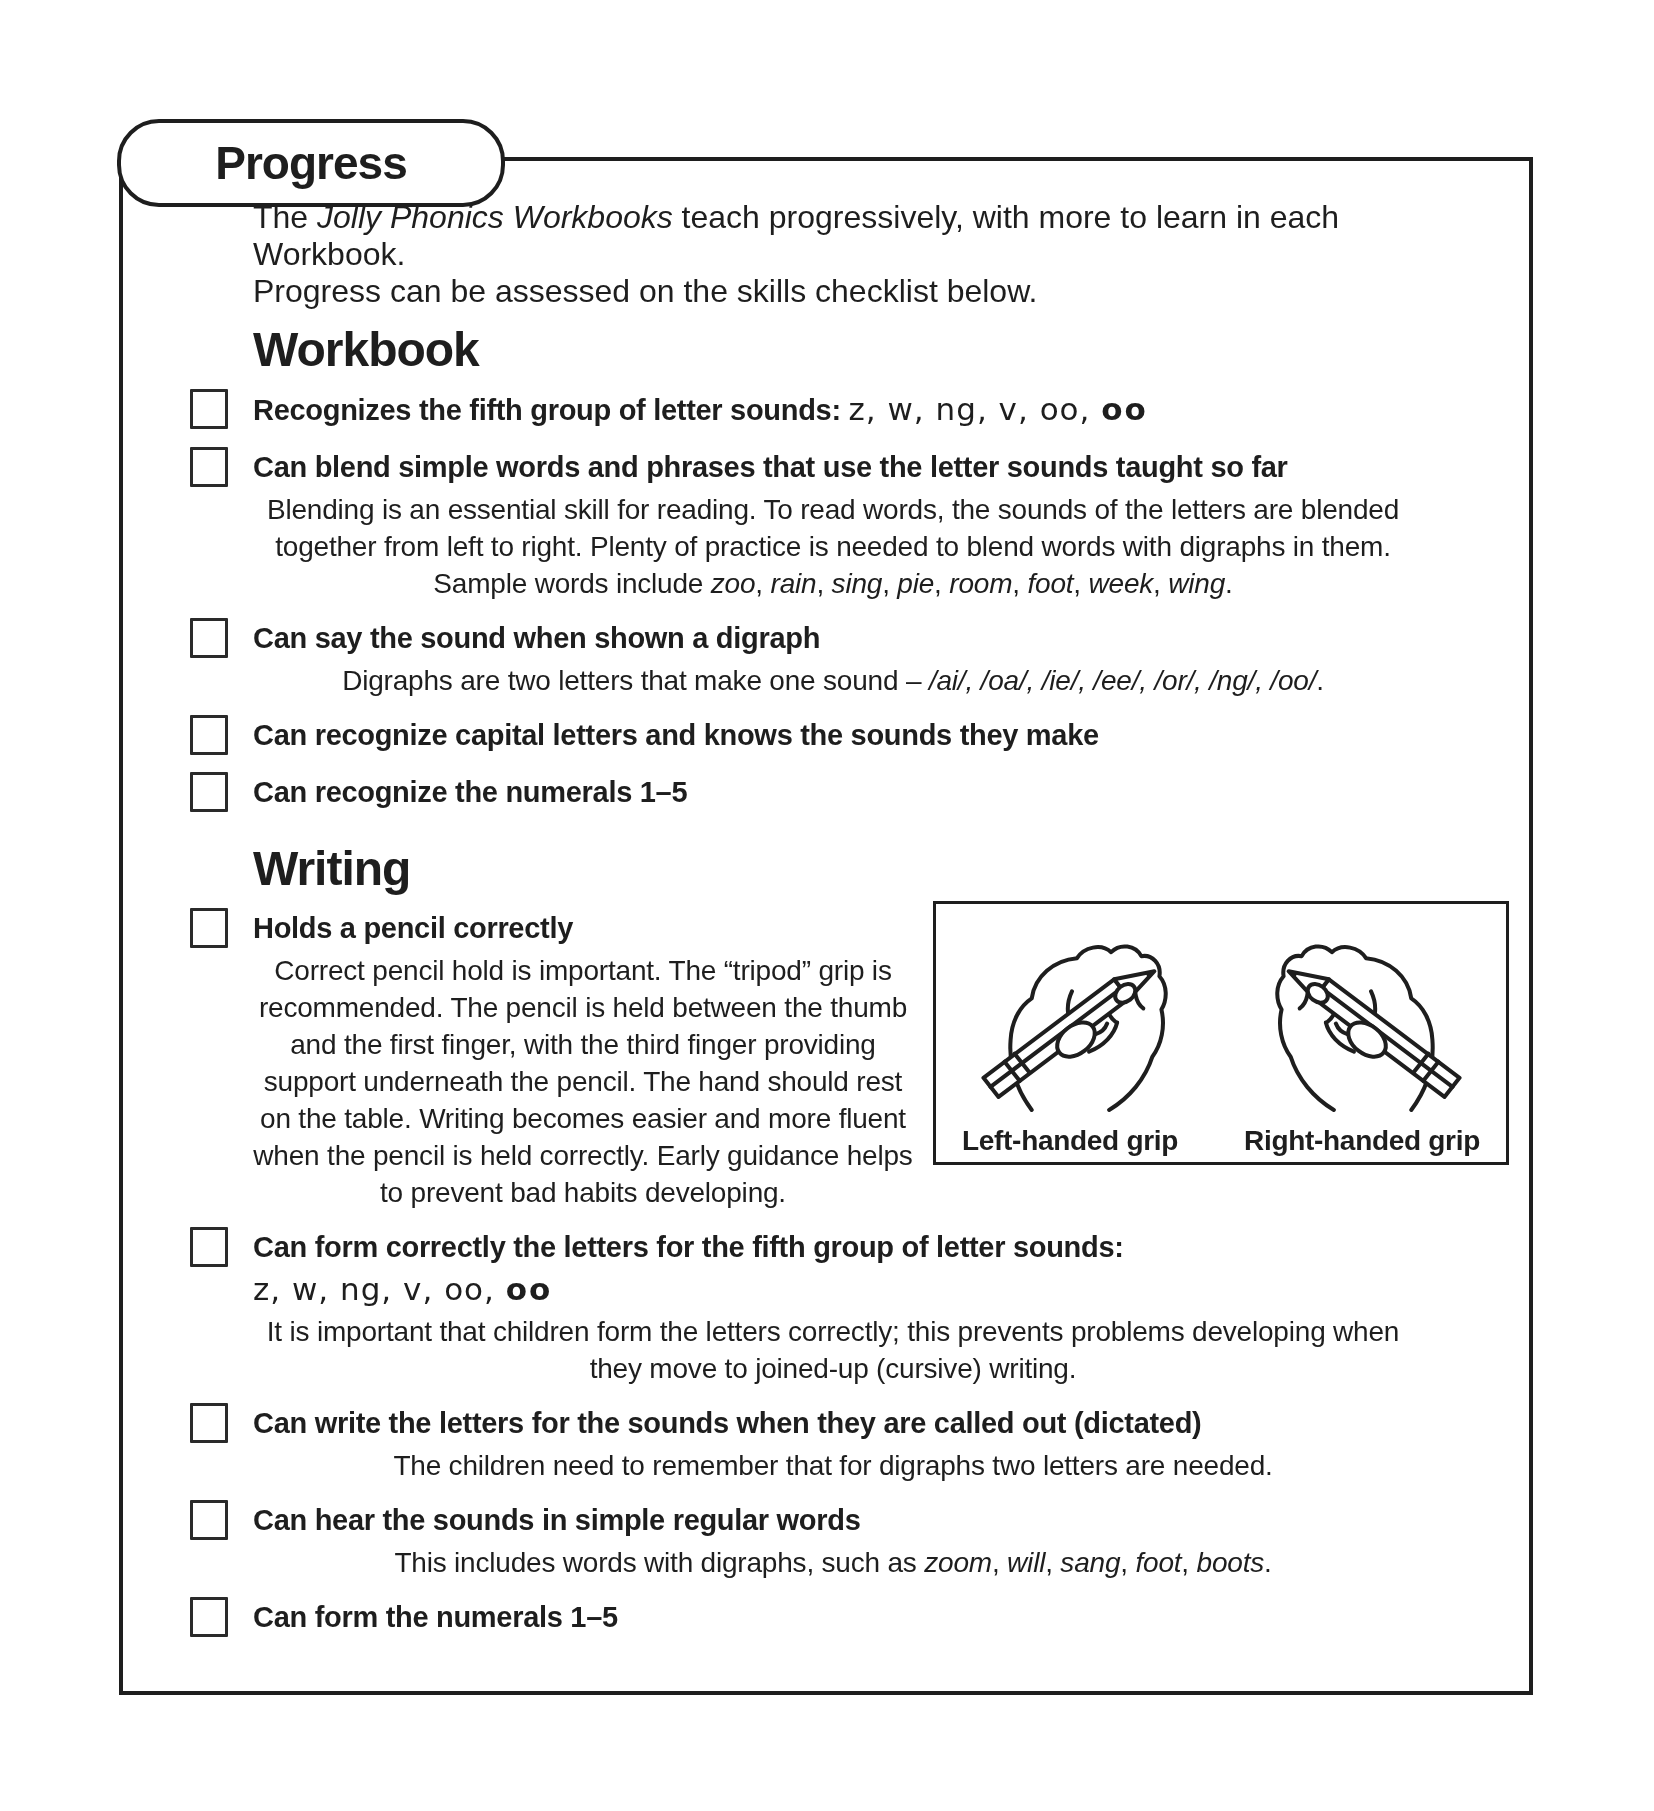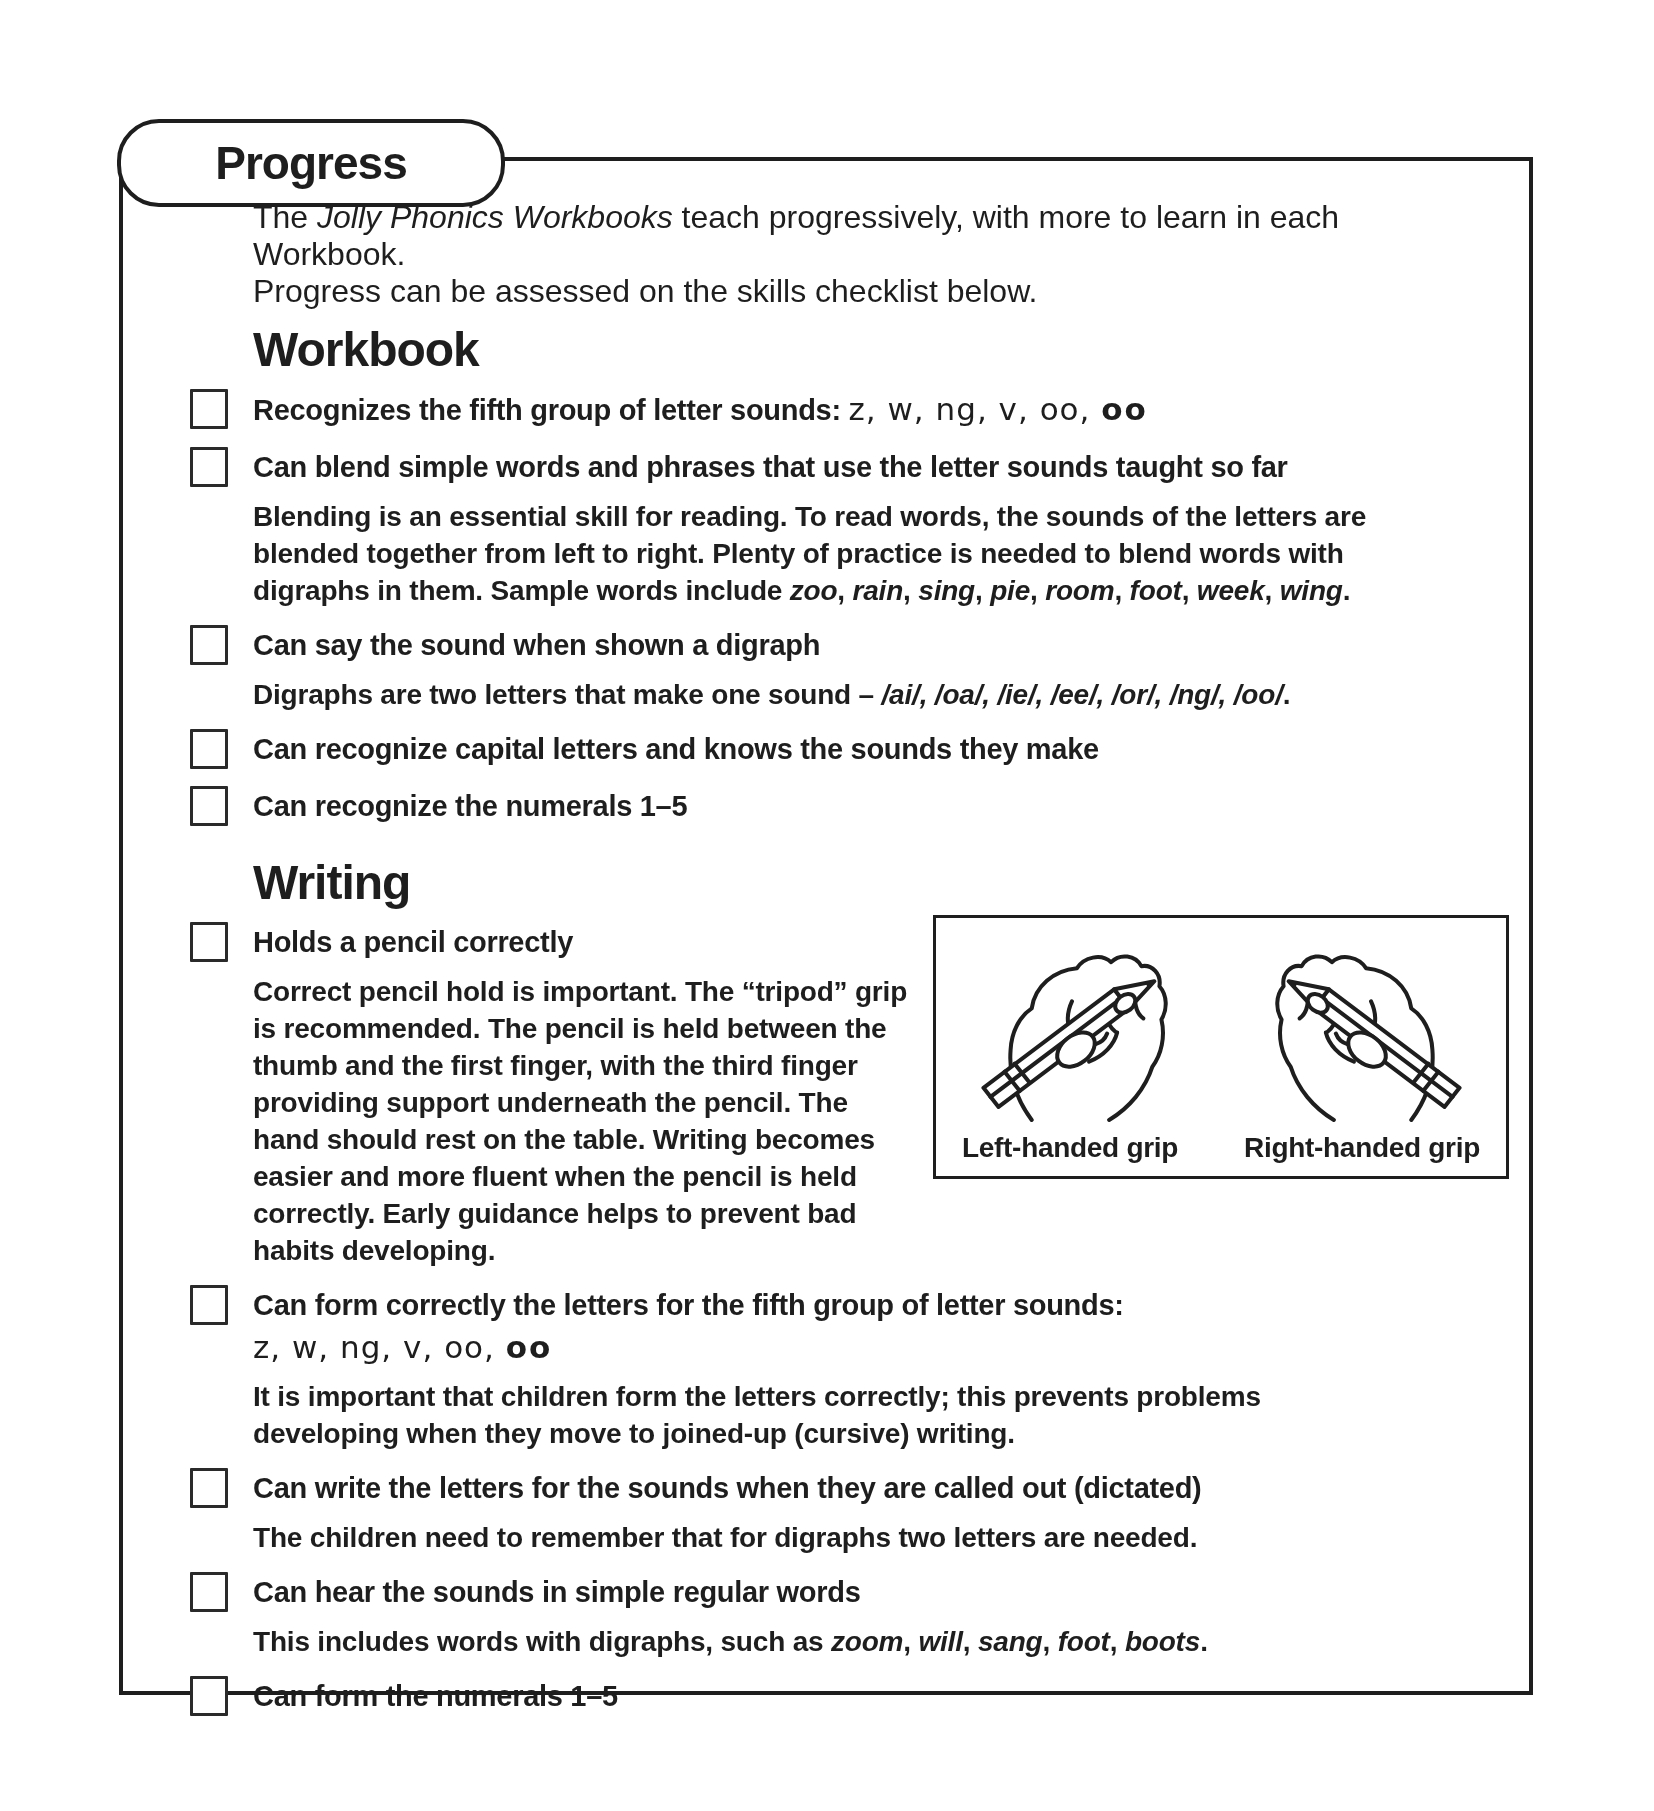--- a/index.html
+++ b/index.html
@@ -37,39 +37,39 @@
     position:absolute;left:-63px;top:1px;width:32px;height:34px;
     border:3px solid #2a2a2a;background:#fff;border-radius:1px;display:block;
   }
   .item-label{
     font-size:29px;line-height:42px;font-weight:700;max-width:1210px;letter-spacing:-0.3px;
   }
   .item-label2{
     font-size:29px;line-height:40px;font-weight:700;margin-top:1px;
   }
   .item-body{
-    font-size:28px;line-height:37px;font-weight:700;max-width:1160px;margin-top:10px;letter-spacing:-0.2px;
+    font-size:28px;line-height:37px;font-weight:400;max-width:1160px;margin-top:3px;letter-spacing:-0.2px;text-align:center;
   }
   .s-i{font-style:italic;}
   .s-snd{font-weight:400;font-size:31px;letter-spacing:1px;font-family:"DejaVu Sans",sans-serif;}
   .s-sndb{font-weight:700;font-size:31px;letter-spacing:2px;font-family:"DejaVu Sans",sans-serif;}
   .fig-row{display:flex;align-items:flex-start;}
   .fig-row .item-text{width:660px;flex:none;}
   .fig-row .item-body{max-width:660px;}
   .figure{
     width:576px;height:264px;border:3px solid #1e1e1e;box-sizing:border-box;background:#fff;
     margin-left:20px;margin-top:-6px;flex:none;
     display:flex;flex-direction:column;justify-content:space-between;
   }
   .hands{
     flex:1;display:flex;justify-content:space-around;align-items:center;padding:10px 8px 0 8px;
   }
   .hand-svg{display:block;}
   .figure-labels{
-    display:flex;justify-content:space-between;padding:0 26px 12px 26px;
+    display:flex;justify-content:space-between;padding:0 26px 5px 26px;
     font-size:28px;font-weight:700;letter-spacing:-0.3px;
   }
 </style>
 </head>
 <body>
 
 <div class="page" data-name="checklist-page">
   <div class="main-box" data-name="page-border-box"></div>
   <div class="tab" data-name="checklist-tab">
     <span class="tab-title" data-name="page-title">Progress</span>

